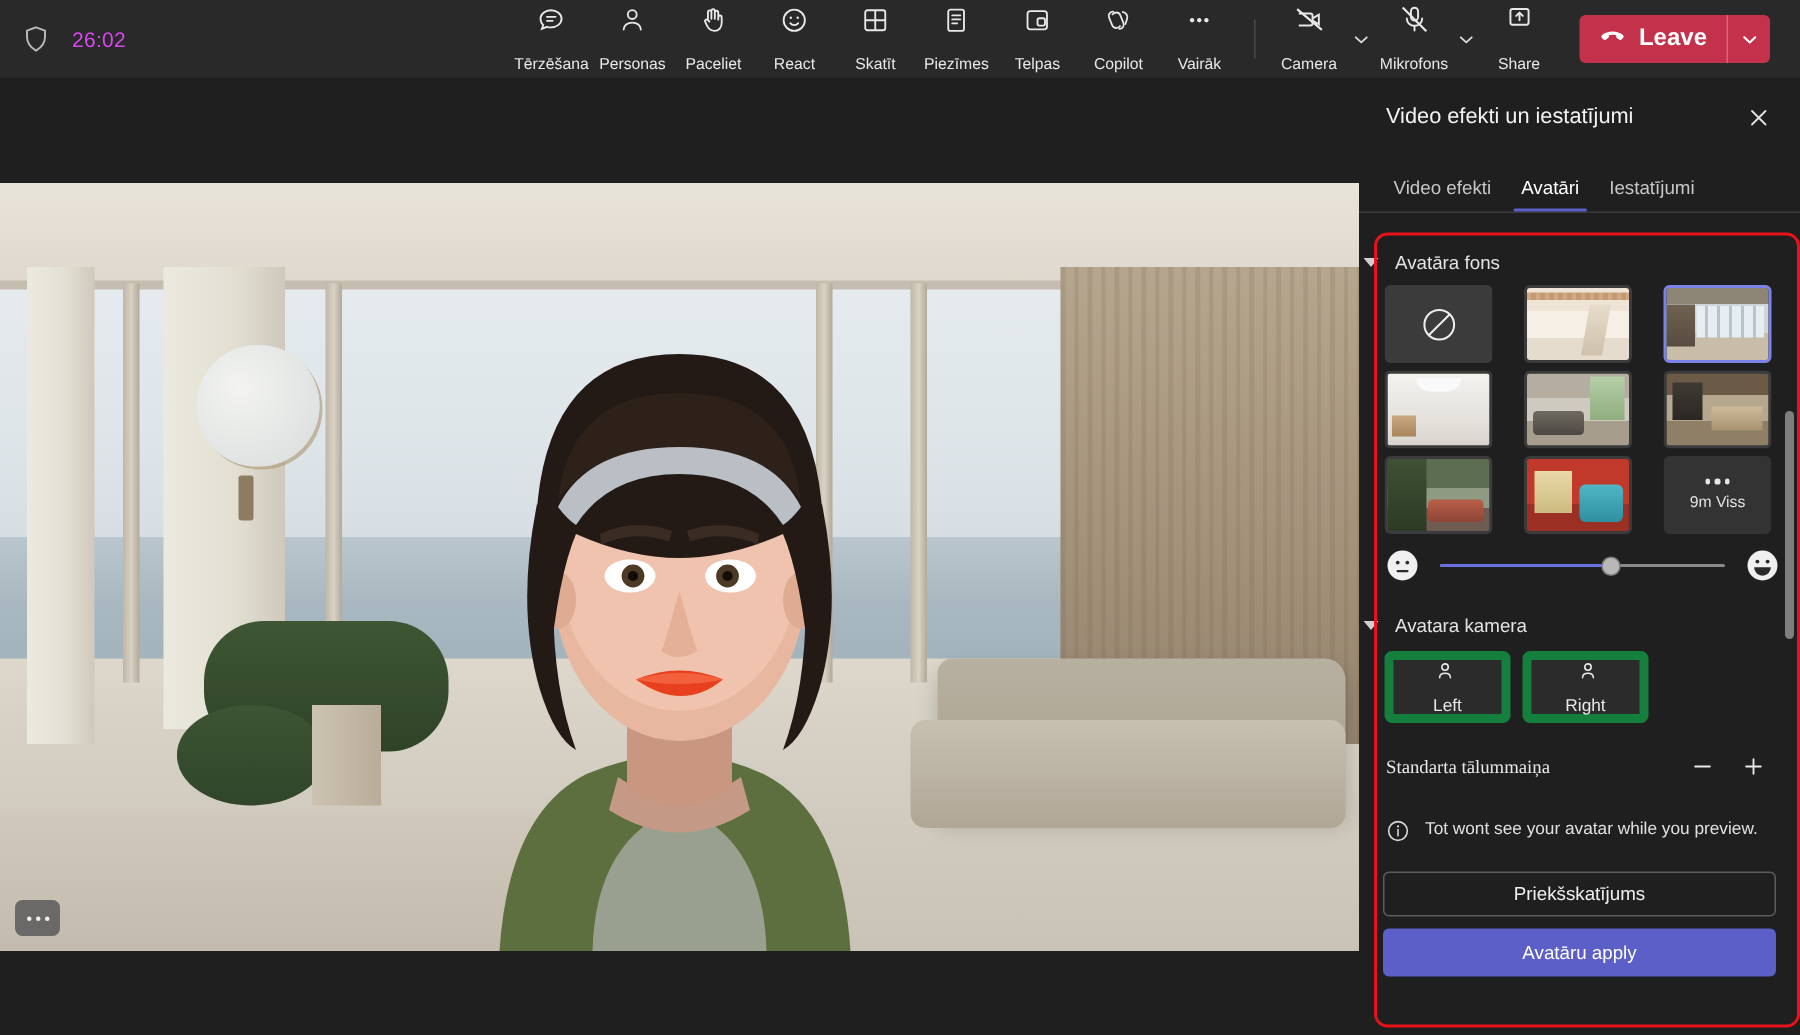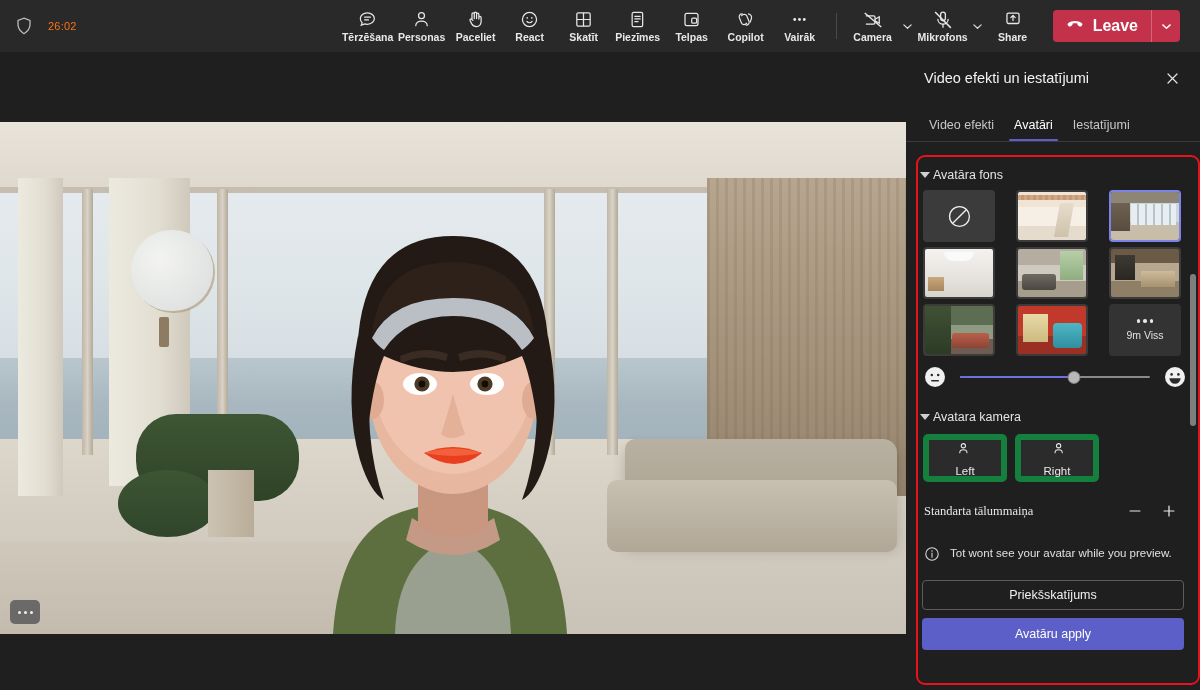--- a/index.html
+++ b/index.html
@@ -12,27 +12,27 @@
   }
   #app { position: relative; width: 1200px; height: 690px; background: #1f1f1f; }
 
   
   .topbar {
     position: absolute; left: 0; top: 0; width: 1200px; height: 52px;
     background: #292929; display: flex; align-items: center;
   }
   .tb-left { display: flex; align-items: center; gap: 14px; padding-left: 14px; width: 400px; }
   .shield-ic { width: 20px; height: 20px; opacity: .85; }
-  .call-timer { font-size: 11px; color: #f97316; letter-spacing: .2px; text-align: center; }
+  .call-timer { font-size: 14px; color: #d946ef; letter-spacing: .2px; text-align: center; }
 
   .tb-center { flex: 1; display: flex; align-items: center; justify-content: center; gap: 2px; }
   .tbtn {
     width: 52px; min-width: 48px; height: 46px; display: flex; flex-direction: column;
-    align-items: center; justify-content: center; gap: 2px; border-radius: 4px;
-    cursor: pointer; padding: 0 2px; font-weight: bold;
+    align-items: center; justify-content: space-between; gap: 2px; border-radius: 4px;
+    cursor: pointer; padding: 0 2px;
   }
   .tbtn .ic { height: 20px; display: flex; align-items: center; justify-content: center; }
   .tbtn .lbl { font-size: 10.5px; color: #e8e8e8; white-space: nowrap; line-height: 11px; }
 
   .tb-right { display: flex; align-items: center; gap: 0px; padding-right: 20px; }
   .divider-v { width: 1px; height: 26px; background: #4a4a4a; margin: 0 10px; }
   .split { display: flex; align-items: flex-start; }
   .chev { width: 18px; height: 46px; display: flex; align-items: center; justify-content: center; cursor: pointer; border-radius: 4px; }
 
   .leave-btn {
@@ -114,21 +114,21 @@
   .tab { position: relative; font-size: 12.5px; color: #c7c7c7; padding: 0 7px 9px; cursor: pointer; white-space: nowrap; }
   .tab.active { color: #fff; }
   .tab.active::after { content: ""; position: absolute; left: 2px; right: 2px; bottom: 0;
                        height: 2.5px; background: #5b5fc7; border-radius: 2px; }
 
   .redbox { position: absolute; left: 10px; top: 103px; width: 284px; height: 530px;
             border: 2.5px solid #e8121b; border-radius: 9px; pointer-events: none; z-index: 6; }
 
   .scroll-area { position: absolute; left: 0; top: 106px; width: 294px; height: 524px; }
 
-  .sec-head { display: flex; align-items: center; gap: 3px; padding: 10px 16px 6px 14px; }
+  .sec-head { display: flex; align-items: center; gap: 11px; padding: 10px 16px 6px 3px; }
   .caret { width: 0; height: 0; border-left: 5px solid transparent; border-right: 5px solid transparent;
            border-top: 6px solid #cfcfcf; cursor: pointer; }
   .sec-title { font-size: 12.5px; color: #e3e3e3; }
 
   .bg-grid { display: grid; grid-template-columns: repeat(3, 88px); gap: 5px; padding: 2px 0 0 17px; }
   .thumb { width: 72px; height: 52px; border-radius: 4px; overflow: hidden; position: relative;
            cursor: pointer; border: 2px solid transparent; background: #3b3b3b; }
   .thumb.selected { border-color: #7c83e8; }
   .thumb .inner { position: absolute; inset: 0; }
   .none-ic { position: absolute; inset: 0; display: flex; align-items: center; justify-content: center; }

